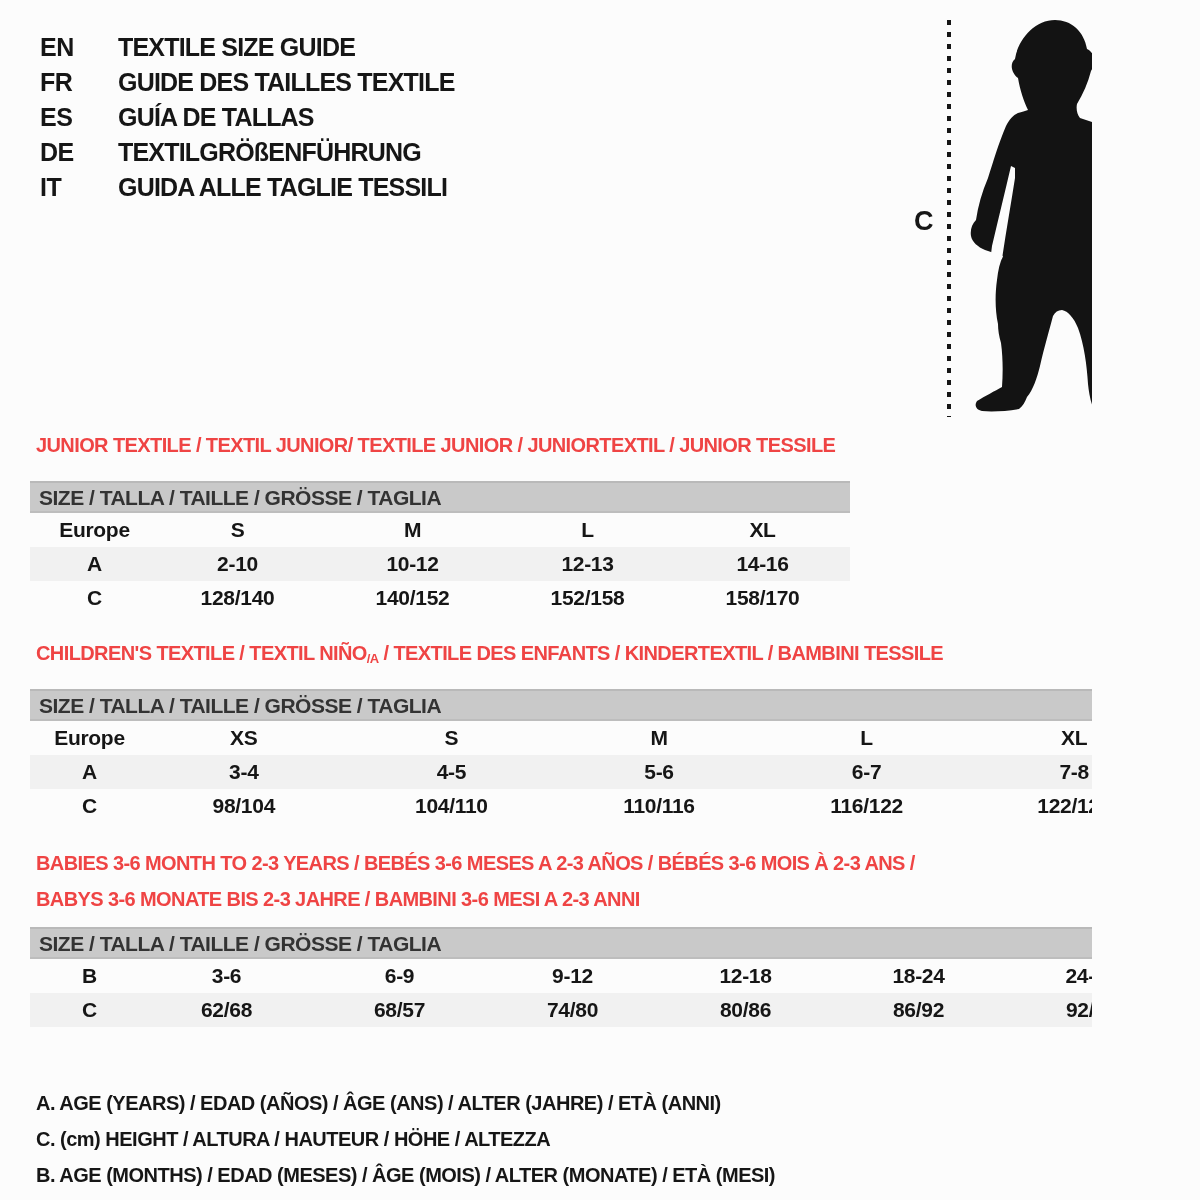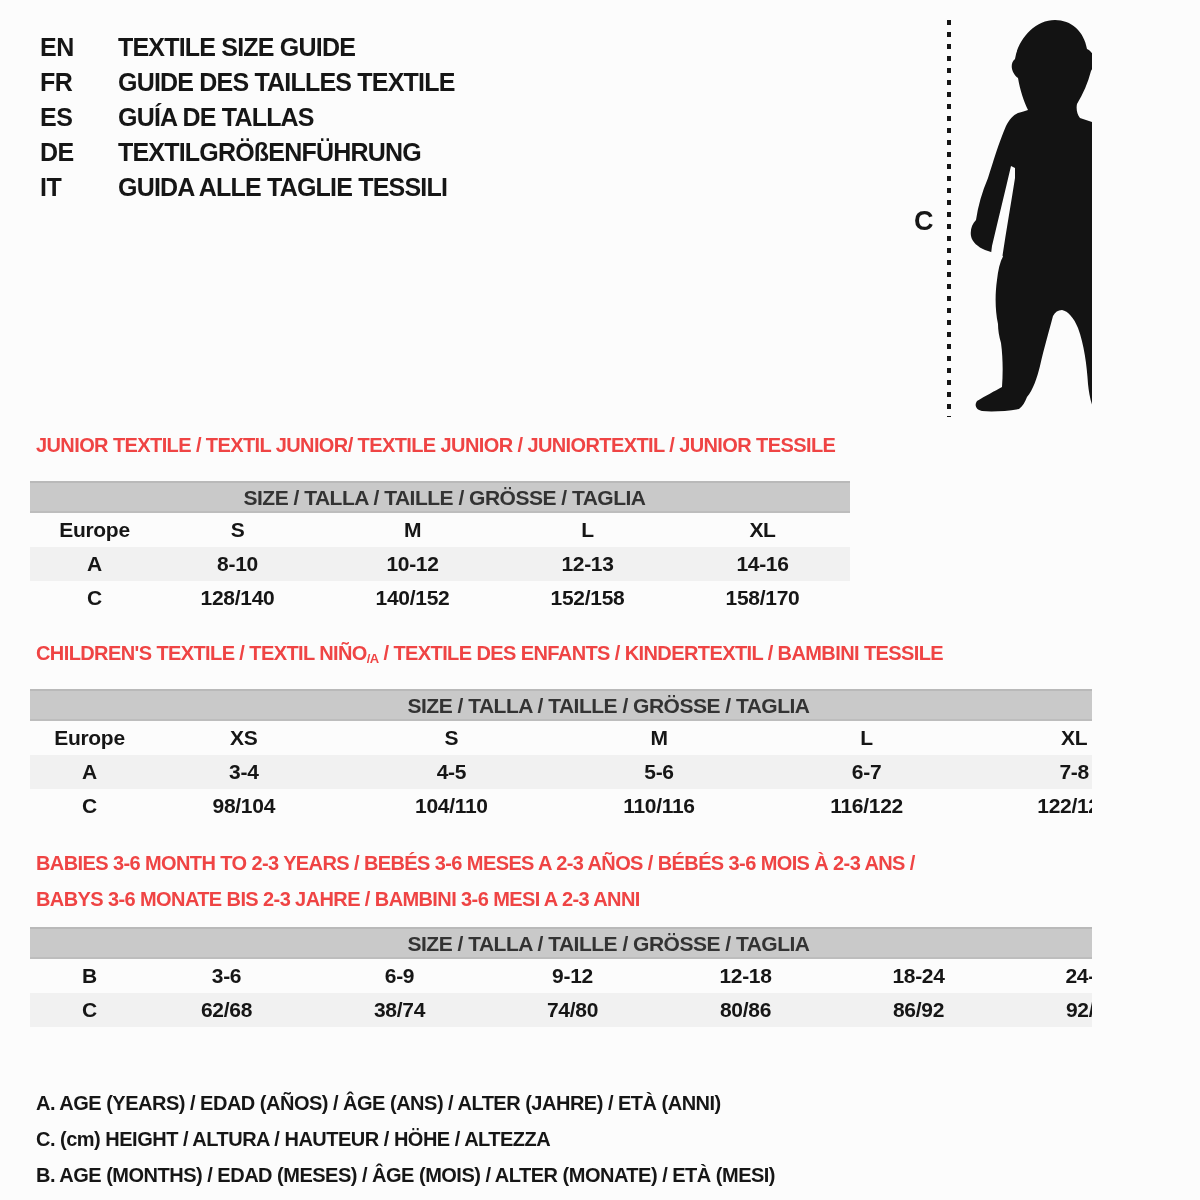--- a/index.html
+++ b/index.html
@@ -32,21 +32,21 @@
 
   
   .section-title{position:absolute;left:36px;font-size:20px;letter-spacing:-0.6px;white-space:nowrap;color:#ef4444;}
   .title-sub{font-size:13px;vertical-align:-3px;}
   .babies-title{line-height:36px;}
 
   .size-bar{
     position:absolute;left:30px;height:32px;line-height:30px;
     background:var(--bar);color:var(--muted);
     border-top:2px solid #b9b9b9;border-bottom:2px solid #bdbdbd;
-    font-size:21px;letter-spacing:-0.5px;padding-left:9px;text-align:center;
+    font-size:21px;letter-spacing:-0.5px;padding-left:9px;
   }
   table.size-table{
     position:absolute;left:30px;border-collapse:collapse;table-layout:fixed;
     font-size:21px;font-weight:bold;letter-spacing:-0.3px;
   }
   table.size-table td{height:34px;text-align:center;vertical-align:middle;padding:0;}
   table.size-table td.row-label{text-align:center;padding-left:9px;}
   tr.alt{background:var(--row_alt);}
 
   
@@ -156,21 +156,21 @@
     <tbody>
       <tr>
         <td class="row-label">Europe</td>
         <td>S</td>
         <td>M</td>
         <td>L</td>
         <td>XL</td>
       </tr>
       <tr class="alt">
         <td class="row-label">A</td>
-        <td>8-10</td>
+        <td>2-10</td>
         <td>10-12</td>
         <td>12-13</td>
         <td>14-16</td>
       </tr>
       <tr>
         <td class="row-label">C</td>
         <td>128/140</td>
         <td>140/152</td>
         <td>152/158</td>
         <td>158/170</td>
@@ -240,21 +240,21 @@
         <td>3-6</td>
         <td>6-9</td>
         <td>9-12</td>
         <td>12-18</td>
         <td>18-24</td>
         <td>24-36</td>
       </tr>
       <tr class="alt">
         <td class="row-label">C</td>
         <td>62/68</td>
-        <td>38/74</td>
+        <td>68/57</td>
         <td>74/80</td>
         <td>80/86</td>
         <td>86/92</td>
         <td>92/98</td>
       </tr>
     </tbody>
   </table>
 
   <div class="legend">
     <div class="legend-line">A. AGE (YEARS) / EDAD (AÑOS) / ÂGE (ANS) / ALTER (JAHRE) / ETÀ (ANNI)</div>

